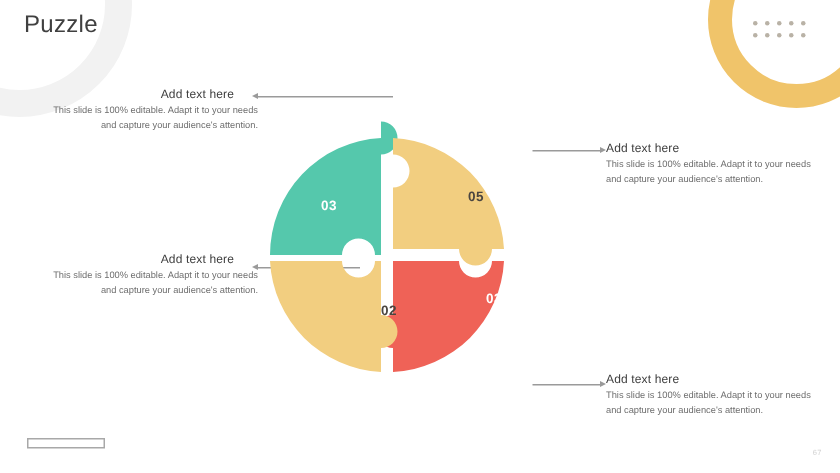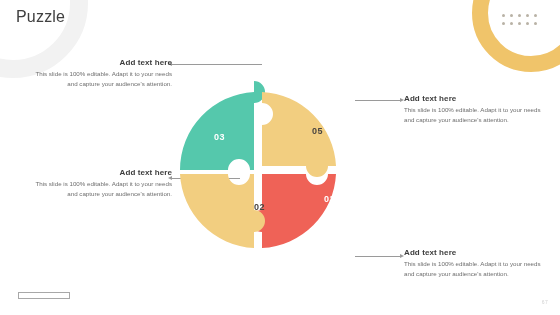--- a/index.html
+++ b/index.html
@@ -85,23 +85,23 @@
     font-size: 16px;
     color: #404040;
     font-weight: 400;
     letter-spacing: .2px;
   }
 
   
   .callout { position: absolute; }
   .callout .c-head {
     font-size: 8px;
-    font-weight: bold;
+    font-weight: normal;
     color: #3d3d3d;
-    margin: 0 0 2px 0;
+    margin: 0 16px 2px 0;
     letter-spacing: .1px;
   }
   .callout .c-body {
     font-size: 6.2px;
     line-height: 1.55;
     color: #6e6e6e;
     margin: 0;
   }
   .callout.right-align { text-align: right; }
   .callout.left-align  { text-align: left; }

